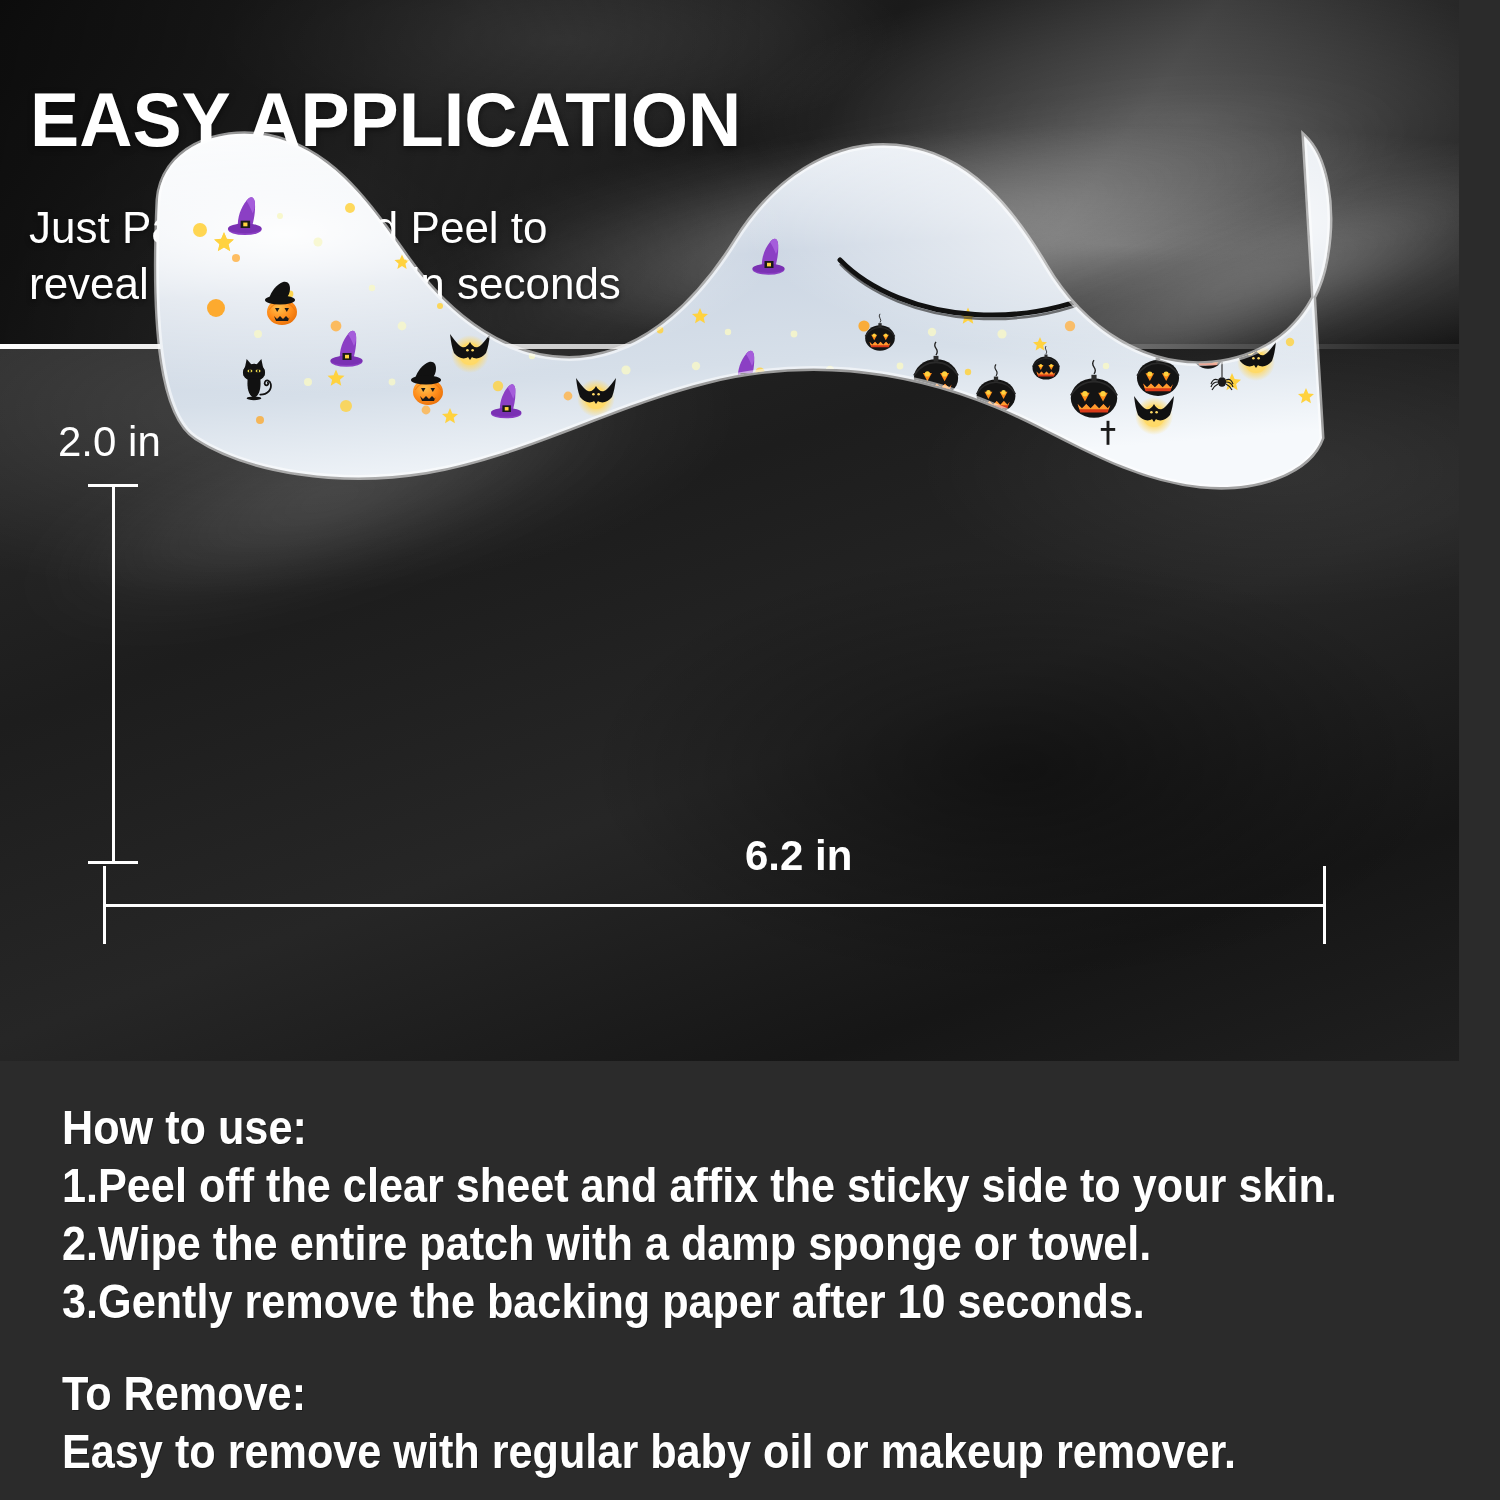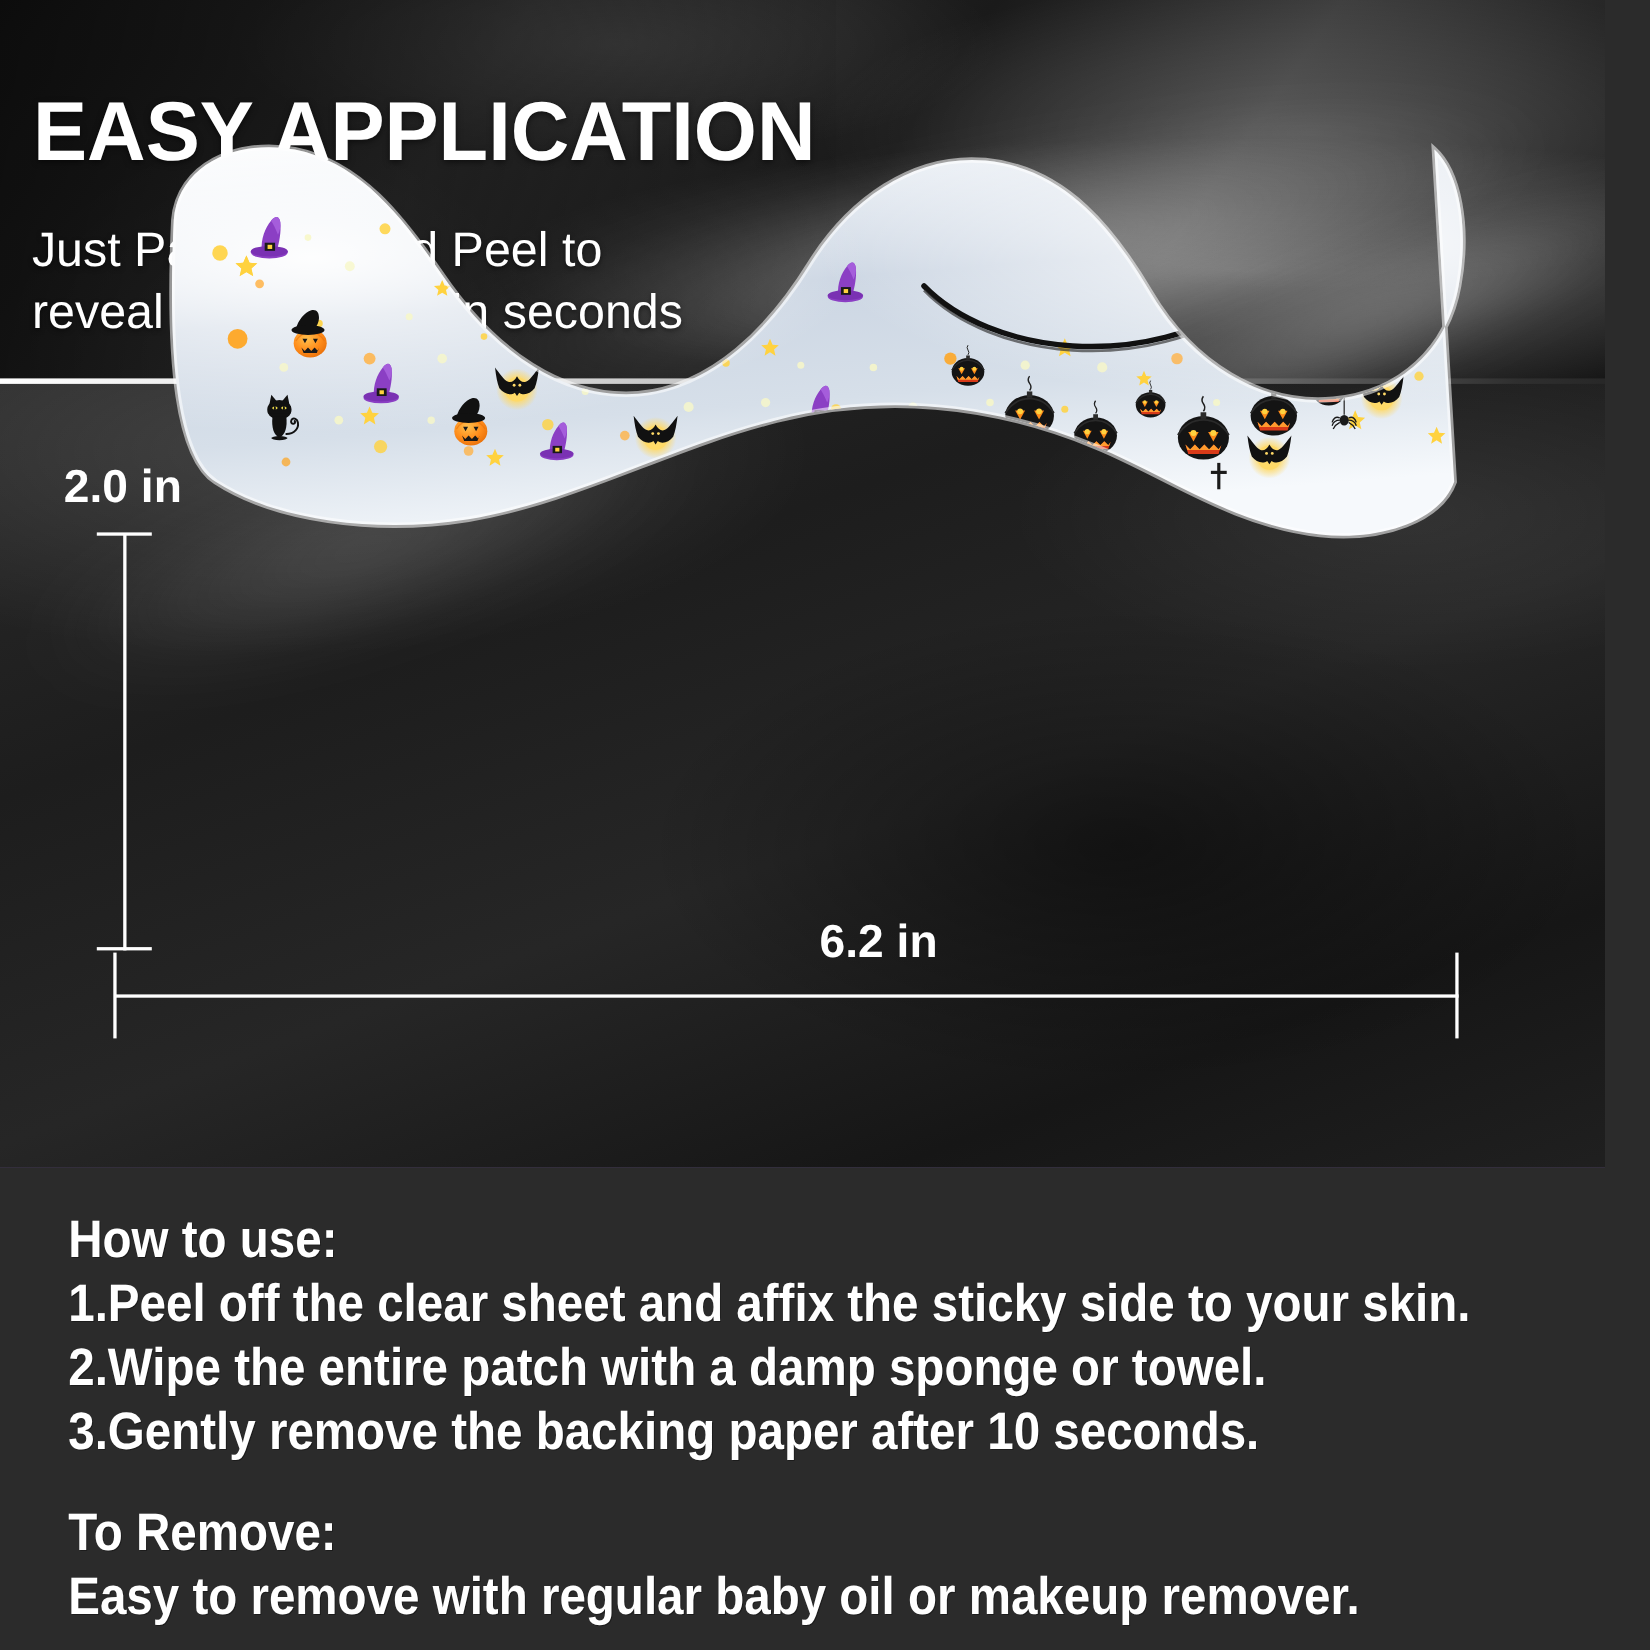--- a/index.html
+++ b/index.html
@@ -114,21 +114,21 @@
     filter:blur(1.2px);
   }
   .reflection-inner{position:absolute;left:0;top:-380px;width:1200px;height:380px;}
 
   
   .dim-v-line{position:absolute;left:112px;top:486px;width:3px;height:378px;background:#ffffff;}
   .dim-v-cap-top{position:absolute;left:88px;top:484px;width:50px;height:3px;background:#ffffff;}
   .dim-v-cap-bot{position:absolute;left:88px;top:861px;width:50px;height:3px;background:#ffffff;}
   .dim-v-label{
     position:absolute;left:58px;top:418px;
-    font-size:42px;color:#ffffff;font-weight:bold;white-space:nowrap;
+    font-size:42px;color:#ffffff;font-weight:normal;white-space:nowrap;
   }
 
   .dim-h-line{position:absolute;left:104px;top:904px;width:1222px;height:3px;background:#ffffff;}
   .dim-h-cap-l{position:absolute;left:103px;top:866px;width:3px;height:78px;background:#ffffff;}
   .dim-h-cap-r{position:absolute;left:1323px;top:866px;width:3px;height:78px;background:#ffffff;}
   .dim-h-label{
     position:absolute;left:745px;top:832px;
     font-size:42px;color:#ffffff;font-weight:bold;white-space:nowrap;
   }
 

